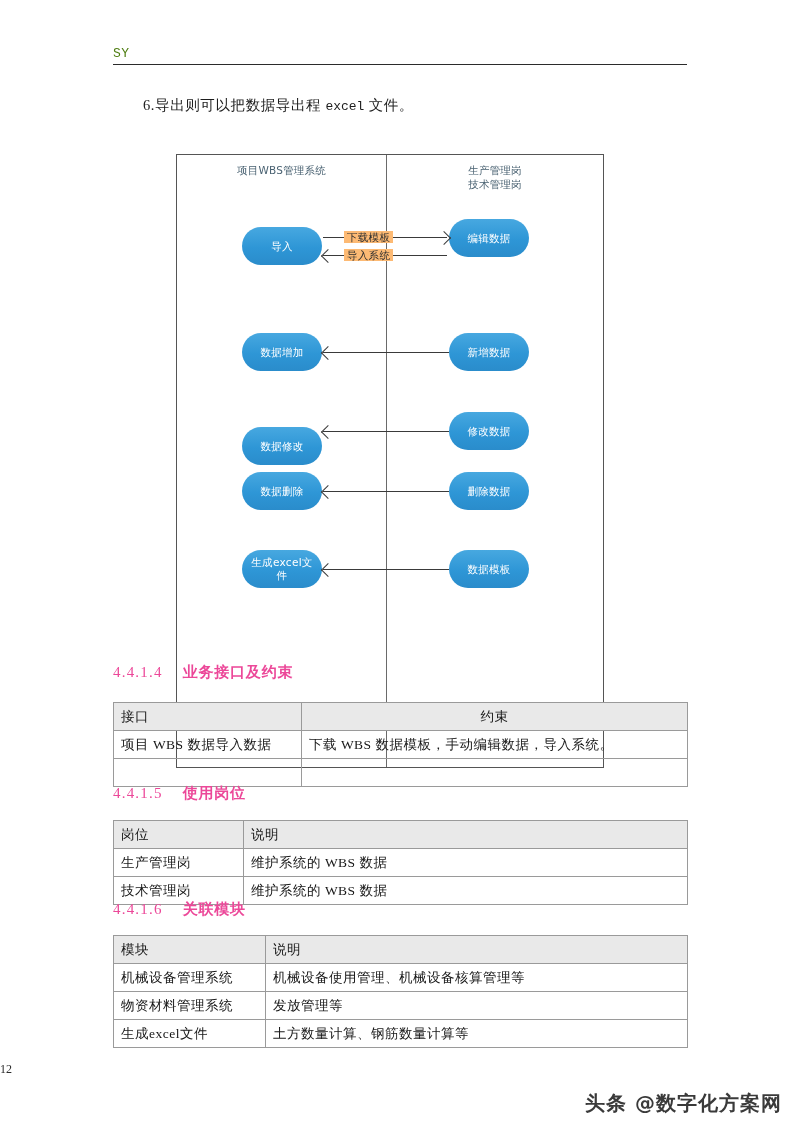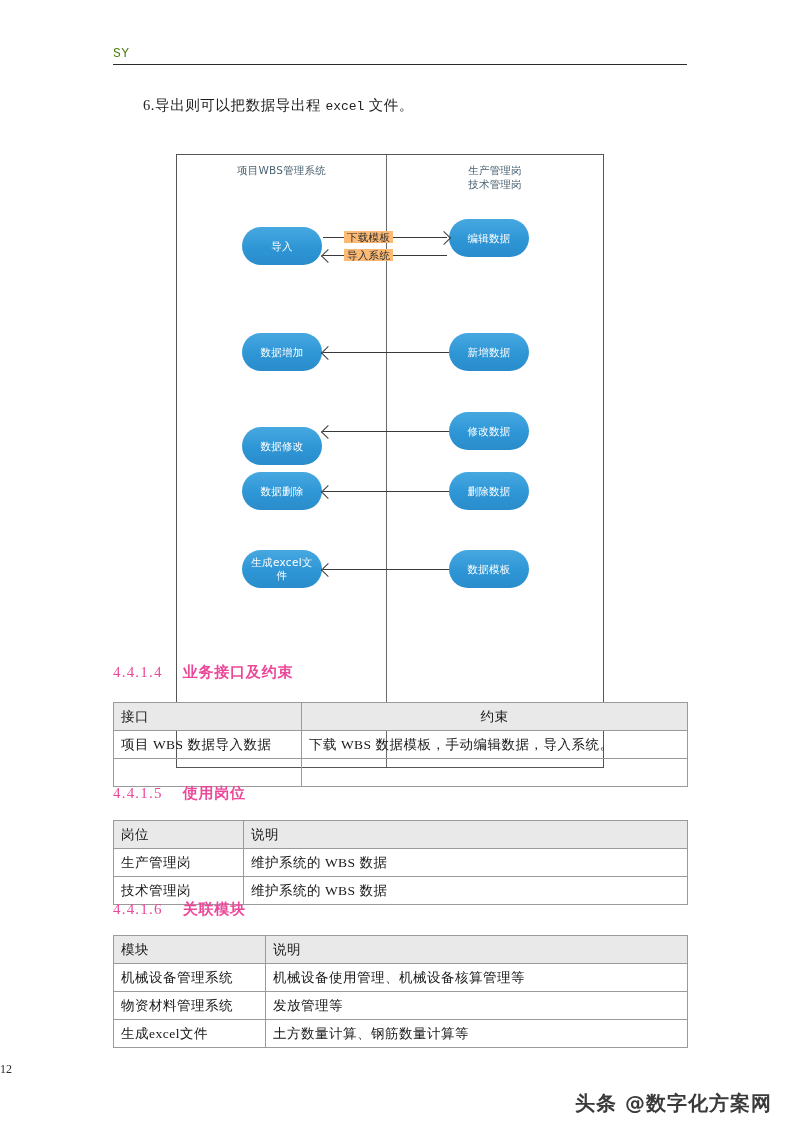--- a/index.html
+++ b/index.html
@@ -191,21 +191,21 @@
     left: 0;
     top: 1062px;
     width: 800px;
     text-align: left;
     font-family: "Liberation Serif", "DejaVu Serif", serif;
     font-size: 12px;
     color: #2a2a2a;
   }
   .watermark {
     position: absolute;
-    right: 28px;
+    right: 18px;
     top: 1090px;
     font-family: "DejaVu Sans", "Liberation Sans", sans-serif;
     font-size: 20px;
     font-weight: bold;
     color: #3a3a3a;
     letter-spacing: 1px;
     white-space: nowrap;
   }
 </style>
 </head>

